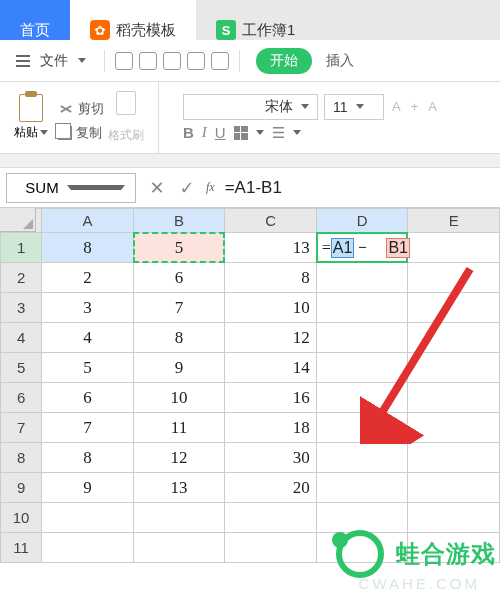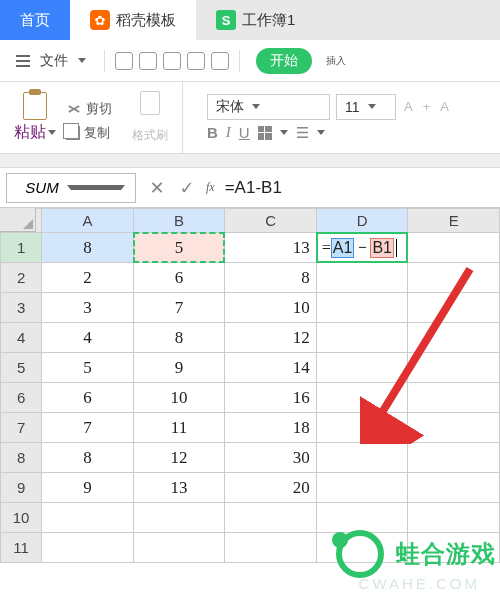--- a/index.html
+++ b/index.html
@@ -1,75 +1,75 @@
 <!DOCTYPE html>
 <html><head>
 <meta charset="utf-8">
 <style>
 *{box-sizing:border-box;margin:0;padding:0;font-family:"Microsoft YaHei",Arial,sans-serif;}
 html,body{width:500px;height:592px;overflow:hidden;background:#f5f5f5;}
 .app{width:500px;height:592px;background:#fff;position:relative;}
 
 
 .tabbar{height:40px;display:flex;align-items:stretch;background:#e8e8e8;}
-.tab{display:flex;align-items:center;gap:6px;padding:0 20px;font-size:15px;color:#333;}
+.tab{display:flex;align-items:flex-end;gap:6px;padding:0 20px;font-size:15px;color:#333;}
 .tab.home{background:#3a82fb;color:#fff;}
 .tab.docer{background:#fff;}
 .tab.docer .icon{width:20px;height:20px;background:#ff6a00;border-radius:4px;display:flex;align-items:center;justify-content:center;color:#fff;font-size:13px;}
 .tab.book{}
 .tab.book .icon{width:20px;height:20px;background:#2dc46a;border-radius:3px;display:flex;align-items:center;justify-content:center;color:#fff;font-weight:bold;font-size:13px;}
 
 
 .menubar{height:42px;display:flex;align-items:center;gap:6px;padding:0 8px;border-bottom:1px solid #ddd;background:#fff;}
 .menubtn{display:flex;align-items:center;gap:10px;padding:4px 8px;border-radius:3px;font-size:14px;color:#444;}
 .menubtn .hamb{display:inline-block;width:14px;height:12px;position:relative;}
 .menubtn .hamb::before,.menubtn .hamb::after,.menubtn .hamb span{content:"";position:absolute;left:0;right:0;height:2px;background:#666;}
 .menubtn .hamb::before{top:0;}.menubtn .hamb span{top:5px;}.menubtn .hamb::after{top:10px;}
 .caret{width:0;height:0;border-left:4px solid transparent;border-right:4px solid transparent;border-top:5px solid #666;}
 .micon{width:18px;height:18px;border:1.5px solid #999;border-radius:3px;position:relative;}
 .sep{width:1px;height:22px;background:#ddd;margin:0 4px;}
 .pill{background:#2dc46a;color:#fff;border-radius:14px;padding:4px 14px;font-size:14px;margin-left:6px;}
-.menutext{font-size:10px;color:#555;padding:4px 8px;}
+.menutext{font-size:14px;color:#555;padding:4px 8px;}
 
 
 .ribbon{height:72px;display:flex;align-items:center;padding:0 8px;gap:10px;border-bottom:1px solid #ddd;background:#fff;}
 .pastegrp{display:flex;align-items:center;}
 .pastebtn{display:flex;flex-direction:column;align-items:center;gap:2px;padding:2px 6px;}
 .clipb{width:24px;height:28px;background:#fff;border:1.5px solid #b38b4a;border-radius:2px;position:relative;}
 .clipb::before{content:"";position:absolute;top:-4px;left:5px;right:5px;height:6px;background:#b38b4a;border-radius:2px;}
-.pastebtn .lbl{font-size:16px;color:#701a75;display:flex;align-items:center;gap:2px;}
+.pastebtn .lbl{font-size:12px;color:#000000;display:flex;align-items:center;gap:2px;}
 .cutcopy{display:flex;flex-direction:column;gap:6px;margin-left:4px;margin-top:7px;}
 .cutcopy .row{display:flex;align-items:center;gap:4px;font-size:13px;color:#555;}
 .sciss{width:16px;height:16px;position:relative;}
 .sciss::before,.sciss::after{content:"";position:absolute;width:12px;height:2px;background:#888;top:7px;left:2px;}
 .sciss::before{transform:rotate(30deg);}.sciss::after{transform:rotate(-30deg);}
 .copyi{width:14px;height:14px;border:1.5px solid #888;background:#fff;position:relative;}
 .copyi::after{content:"";position:absolute;width:14px;height:14px;border:1.5px solid #888;left:-4px;top:-4px;background:#fff;}
-.brush{display:flex;flex-direction:column;align-items:center;gap:12px;color:#bbb;font-size:12px;margin-left:20px;}
+.brush{display:flex;flex-direction:column;align-items:center;gap:12px;color:#bbb;font-size:12px;margin-left:4px;}
 .brushi{width:20px;height:24px;border:1.5px solid #ccc;border-radius:2px;}
 .fontgrp{display:flex;flex-direction:column;gap:4px;margin-left:10px;}
 .fontrow{display:flex;gap:6px;align-items:center;}
 .fsel{border:1px solid #ccc;height:26px;font-size:14px;padding:2px 8px;display:flex;align-items:center;gap:8px;background:#fff;color:#333;}
-.fsel.name{width:123px;}
+.fsel.name{width:135px;justify-content:flex-end;}
 .fsel.size{width:60px;}
 .aa{font-size:13px;color:#bbb;padding:2px;}
 .fmtrow{display:flex;gap:8px;align-items:center;font-size:15px;color:#888;}
 .fmtrow .b{font-weight:bold;}
 .fmtrow .i{font-style:italic;font-family:serif;}
 .fmtrow .u{text-decoration:underline;}
 .grid4{width:14px;height:14px;display:grid;grid-template-columns:1fr 1fr;grid-template-rows:1fr 1fr;gap:1px;}
 .grid4 span{background:#888;}
 .sepv{width:1px;align-self:stretch;background:#ddd;margin:0 4px;}
 
 .space{height:14px;background:#f0f0f0;border-bottom:1px solid #ddd;}
 
 
 .fxbar{height:40px;display:flex;align-items:center;border-bottom:1px solid #ccc;background:#fff;}
 .namebox{width:130px;height:30px;margin:0 6px;border:1px solid #bbb;display:flex;align-items:center;padding:0 10px;font-size:15px;background:#fff;font-family:"Times New Roman",serif;}
-.namebox span{flex:1;text-align:center;font-style:italic;}
+.namebox span{flex:1;text-align:center;}
 .fxbtn{width:30px;text-align:center;font-size:18px;color:#777;}
 .fxbtn.cancel{color:#888;}
 .fxbtn.ok{color:#888;}
 .fxlbl{font-style:italic;font-family:"Times New Roman",serif;color:#666;font-size:12px;padding:0 4px;}
 .fxinput{flex:1;font-size:17px;padding:0 6px;color:#222;}
 
 
 .sheet{position:relative;}
 .corner{position:absolute;left:0;top:0;width:36px;height:24px;background:#e8e8e8;border-right:1px solid #bbb;border-bottom:1px solid #bbb;}
 .corner::after{content:"";position:absolute;right:2px;bottom:2px;width:0;height:0;border-left:10px solid transparent;border-bottom:10px solid #aaa;}
@@ -82,21 +82,21 @@
 td{text-align:center;color:#222;}
 td.r{text-align:right;padding-right:6px;}
 
 
 .a1{background:#d4e6fb;}
 .b1{background:#fce3de;position:relative;}
 .dashwrap{position:absolute;inset:-1px;pointer-events:none;border:2px dashed #2dc46a;}
 .d1{position:relative;padding:0;}
 .editbox{position:absolute;inset:-1px;border:2px solid #2dc46a;background:#fff;display:flex;align-items:center;padding:0 4px;font-size:16px;font-family:"Times New Roman",serif;}
 .editbox .ref1{background:#bfe0fb;border:1px solid #4a90d9;padding:0 1px;}
-.editbox .ref2{background:#fbd2cb;border:1px solid #d9786b;padding:0 1px;}
+.editbox .ref2{background:#fbd2cb;border:1px solid #d9786b;padding:0 1px;margin-left:16px;}
 .cursor{display:inline-block;width:1px;height:18px;background:#000;margin-left:2px;animation:bl 1s step-end infinite;}
 @keyframes bl{50%{opacity:0;}}
 thead th.hl{background:#d4e6fb;}
 tbody th.hl2{background:#cfe8d6;}
 
 
 .arrow{position:absolute;left:360px;top:56px;width:120px;height:180px;pointer-events:none;}
 .arrow svg{width:100%;height:100%;}
 
 

